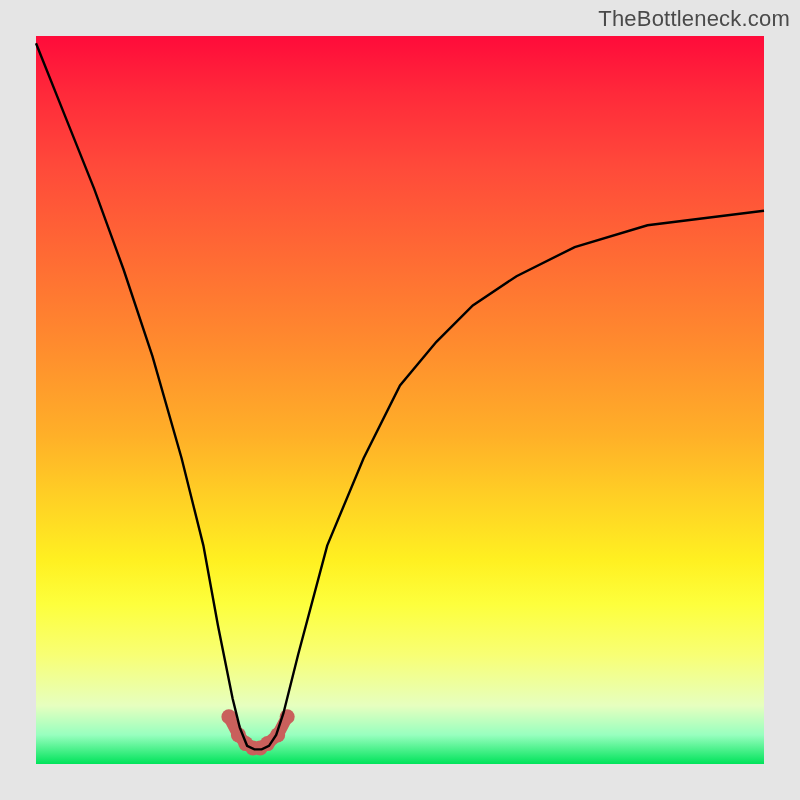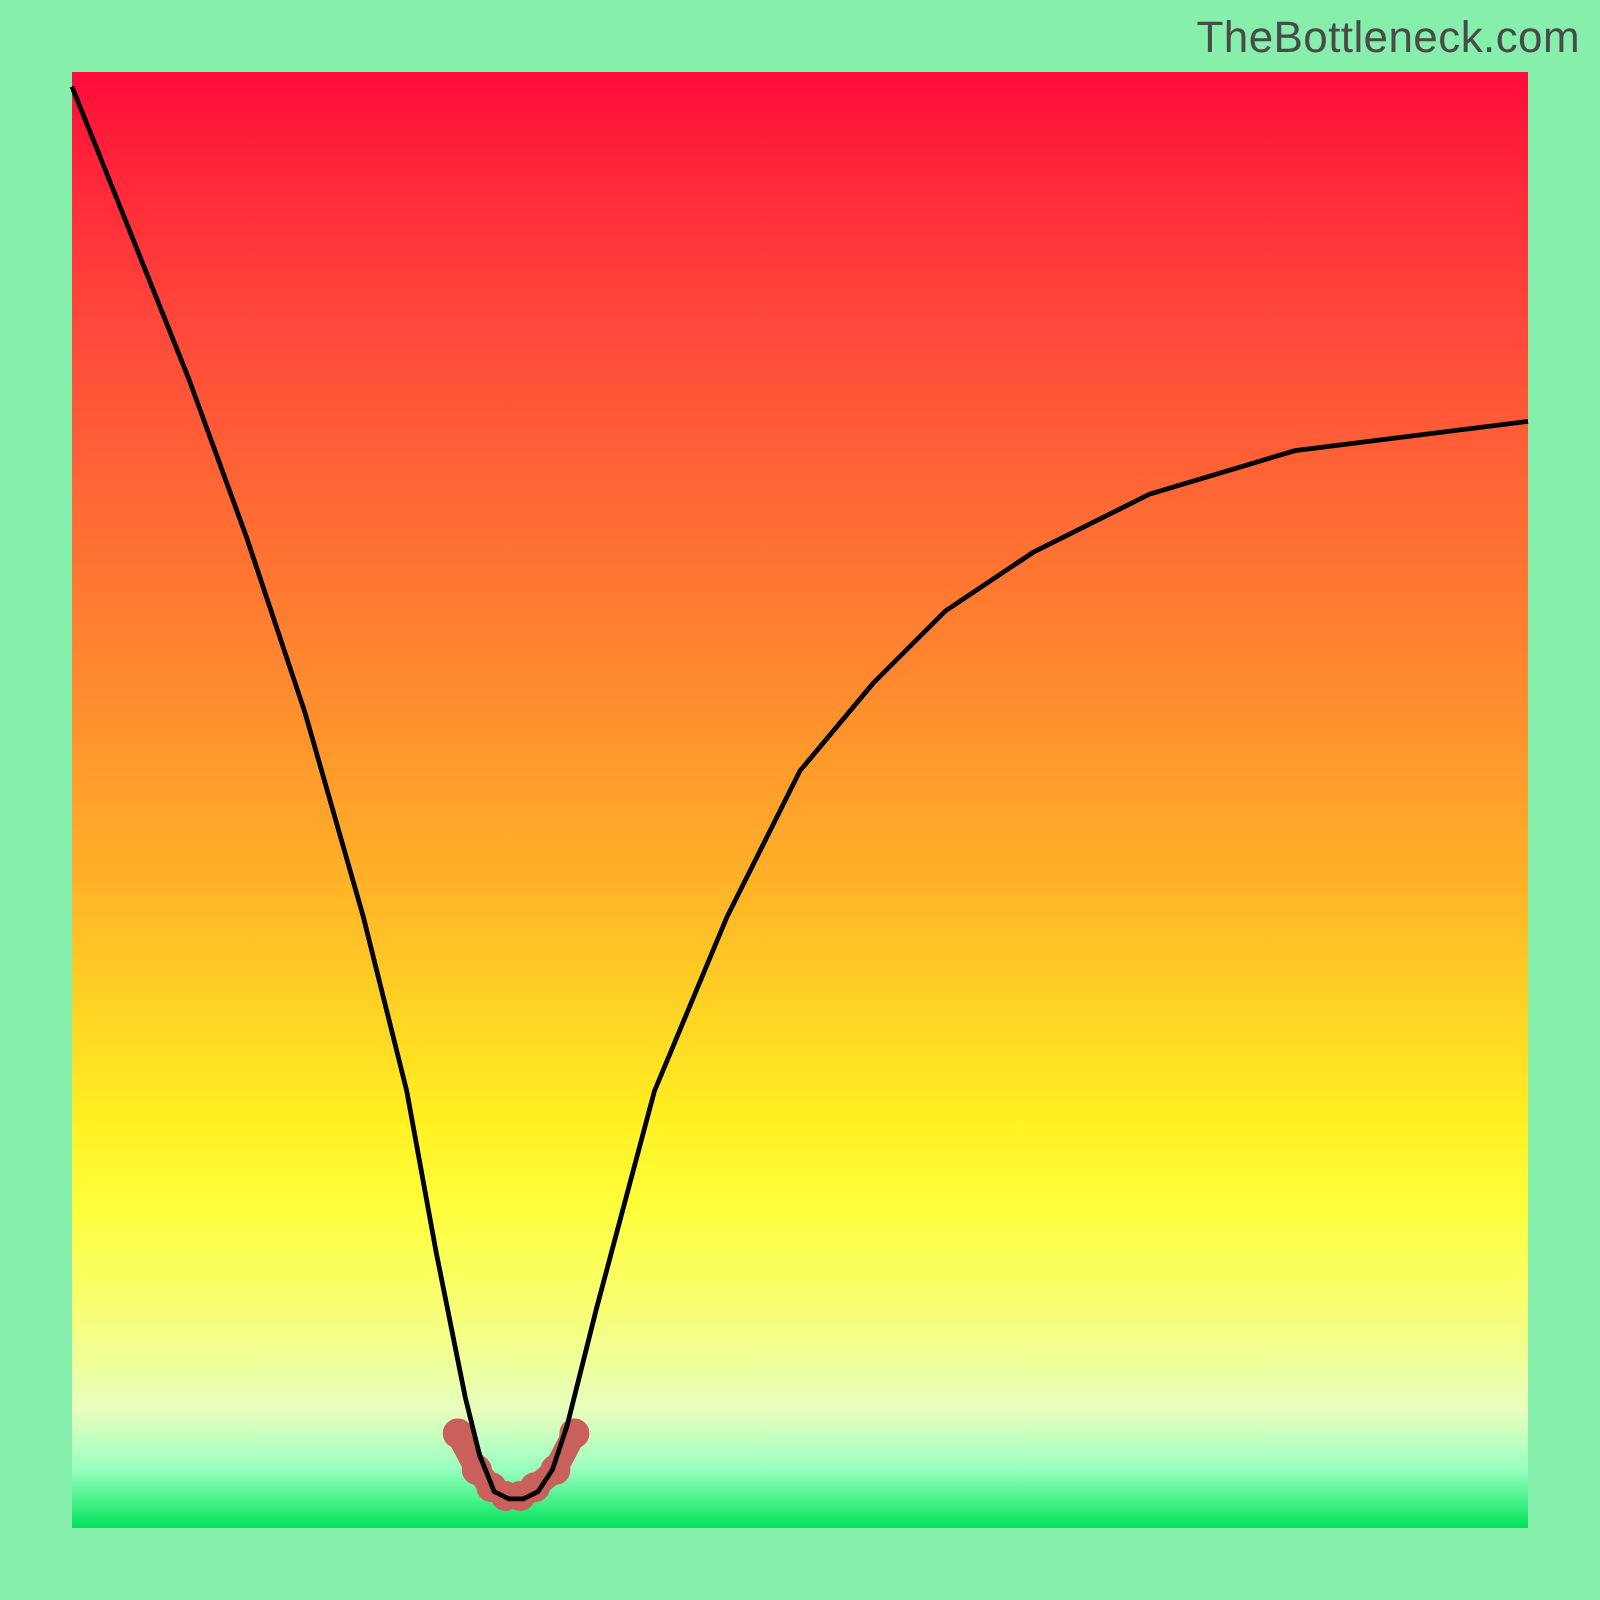--- a/index.html
+++ b/index.html
@@ -10,21 +10,21 @@
     overflow: hidden;
     background: #000;
     font-family: Arial, Helvetica, sans-serif;
   }
   .frame {
     position: absolute;
     left: 0;
     top: 0;
     width: 800px;
     height: 800px;
-    background: #86efac;
+    background: #e5e5e5;
   }
   .plot {
     position: absolute;
     left: 36px;
     top: 36px;
     width: 728px;
     height: 728px;
     background: linear-gradient(to bottom,
       #ff0b3a 0%,
       #ff2a3a 8%,

